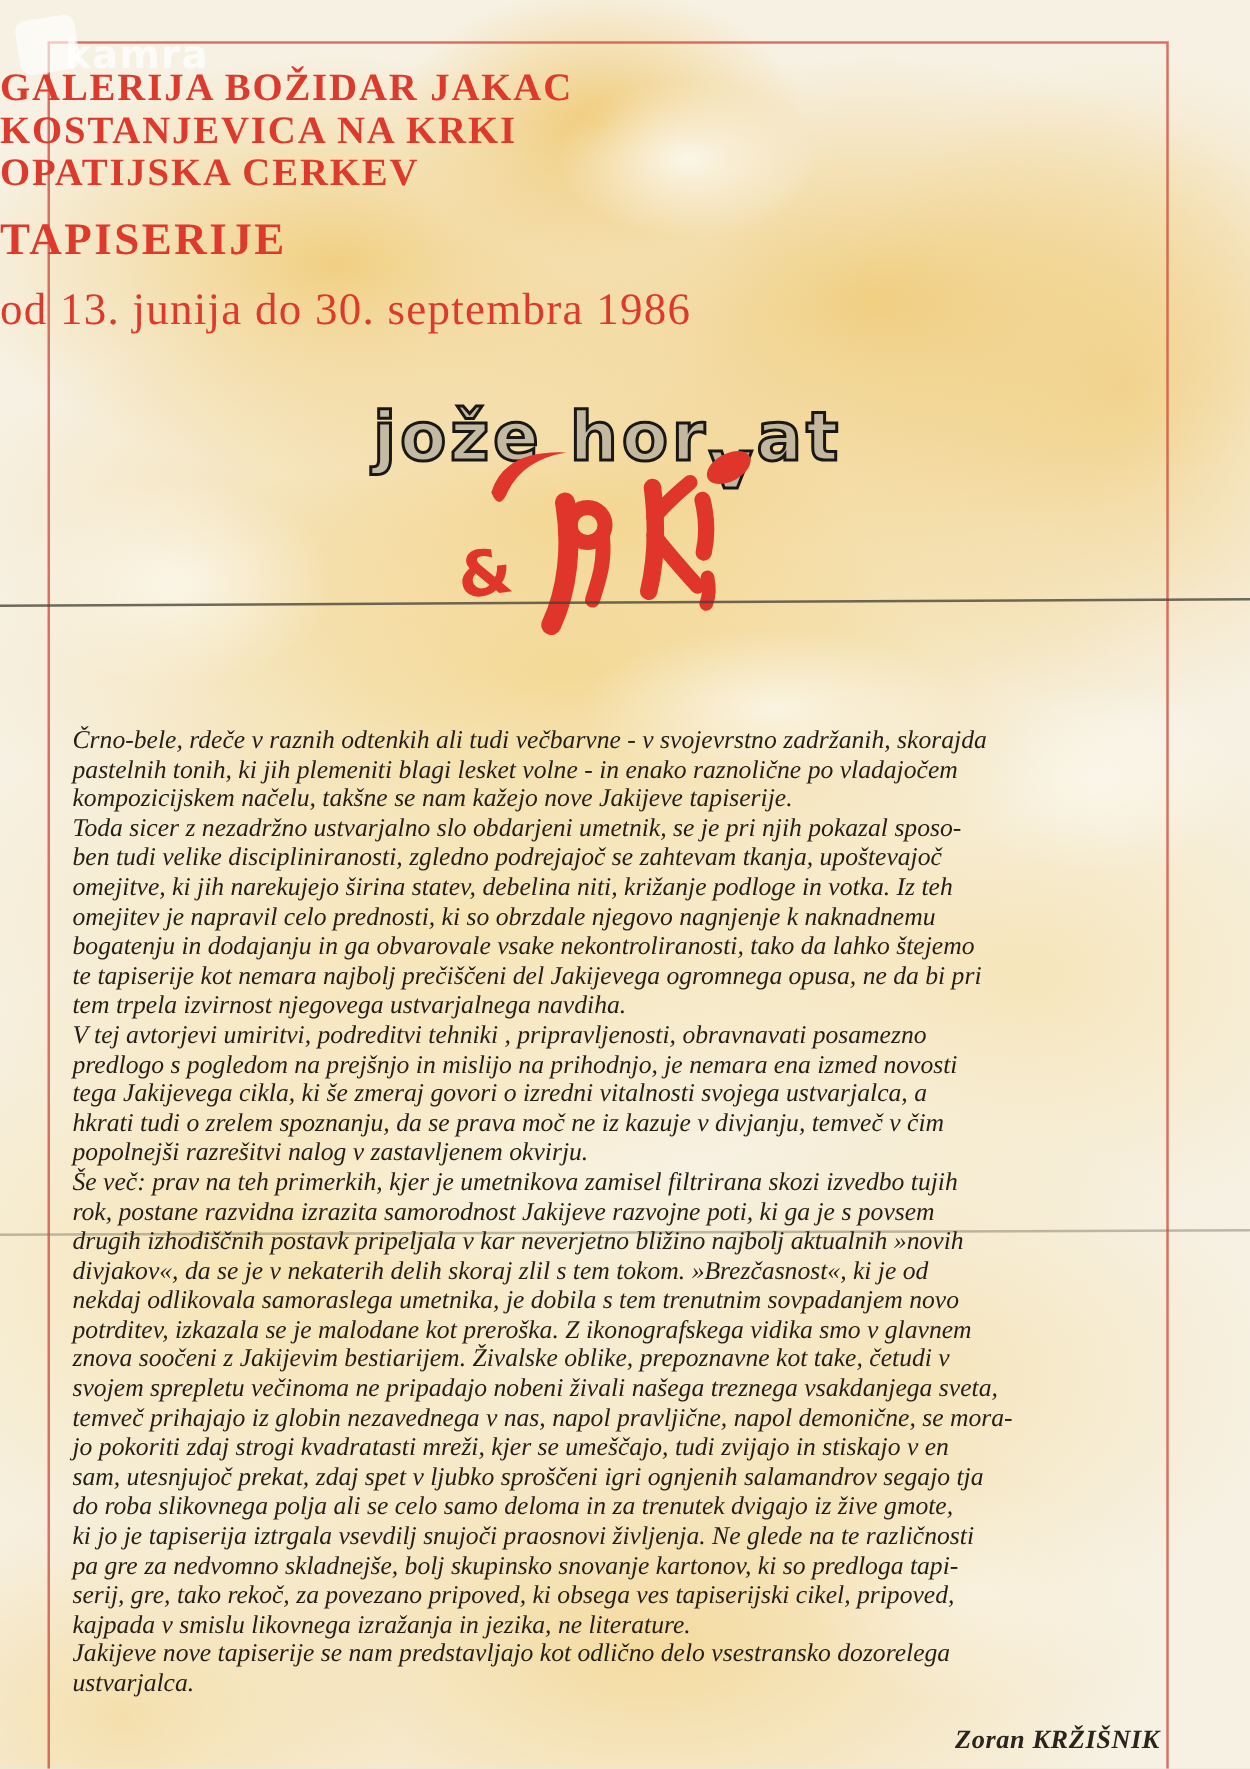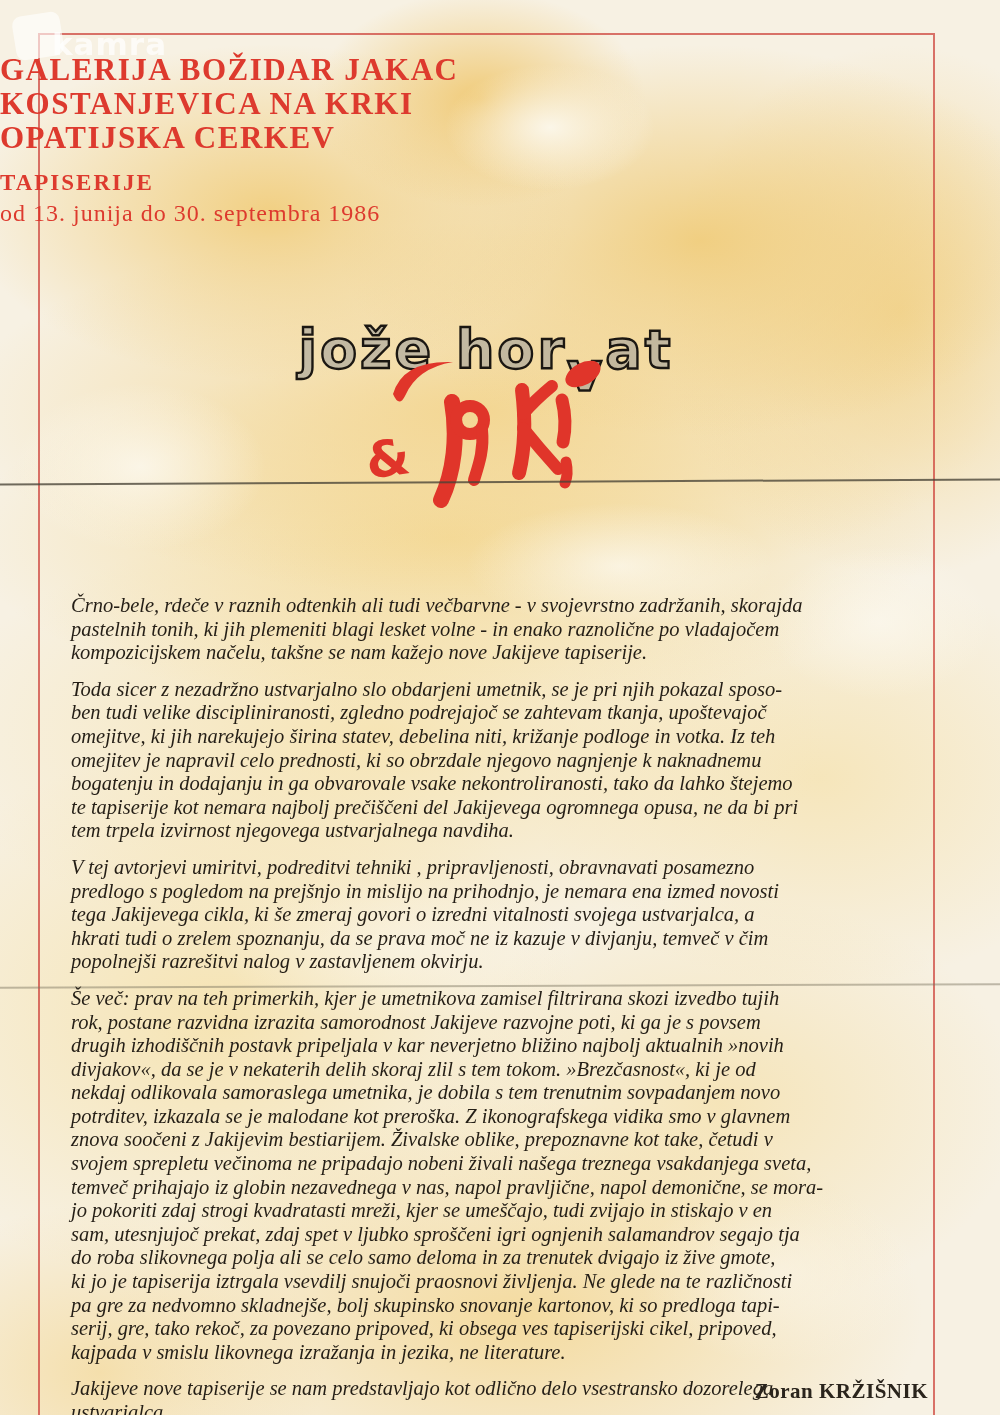--- a/index.html
+++ b/index.html
@@ -48,22 +48,22 @@
     position:absolute;left:4px;top:4px;width:48px;height:44px;
     background:rgba(255,255,255,.62);border-radius:9px;transform:rotate(-9deg);
   }
   .wm-text{
     position:absolute;left:42px;top:16px;
     font-family:"DejaVu Sans",sans-serif;font-weight:bold;font-size:31px;
     color:rgba(255,255,255,.72);letter-spacing:1px;
   }
   .header{position:absolute;left:0;top:53px;width:972px;text-align:left;color:#dd3a2e;}
   .gallery-line{font-size:31px;font-weight:bold;letter-spacing:1.5px;line-height:34px;margin:0;}
-  .exhibition-title{font-size:23px;font-weight:bold;letter-spacing:2px;margin-top:15px;}
-  .date-line{font-size:24px;font-weight:normal;letter-spacing:1px;margin-top:4px;}
+  .exhibition-title{font-size:36px;font-weight:bold;letter-spacing:2px;margin-top:15px;}
+  .date-line{font-size:36px;font-weight:normal;letter-spacing:1px;margin-top:14px;}
   .artist-name{
     position:absolute;left:0;top:318px;width:972px;text-align:center;
     font-family:"DejaVu Sans",sans-serif;font-weight:bold;font-size:54px;
     letter-spacing:3px;
     color:rgba(255,255,250,.38);
     -webkit-text-stroke:2.4px #1b1712;
     text-shadow:0 0 1px rgba(30,25,18,.4);
   }
   .v-drop{display:inline-block;transform:translateY(22px);}
   .ampersand{
@@ -73,24 +73,24 @@
   }
   .jaki{position:absolute;left:355px;top:352px;width:265px;height:158px;}
   .fold{position:absolute;left:0;width:1000px;pointer-events:none;}
   .fold1{top:481px;height:2px;background:rgba(72,66,54,.78);transform:rotate(-0.3deg);}
   .fold2{top:985px;height:2px;background:rgba(120,112,94,.45);transform:rotate(-0.2deg);}
   .body-text{
     position:absolute;left:58px;top:581px;width:884px;
     font-style:italic;font-size:20.5px;line-height:23.6px;
     color:#241e16;
   }
-  .body-text p{margin:13px;white-space:pre-line;}
+  .body-text p{margin:0;white-space:pre-line;}
   .signature{
     position:absolute;right:72px;top:1379px;
-    font-weight:bold;font-size:21px;color:#2a241c;
+    font-style:italic;font-weight:bold;font-size:21px;color:#2a241c;
     letter-spacing:.5px;
   }
 </style>
 </head>
 <body>
 
 <div class="page">
 
   <div class="artwork"></div>
 

